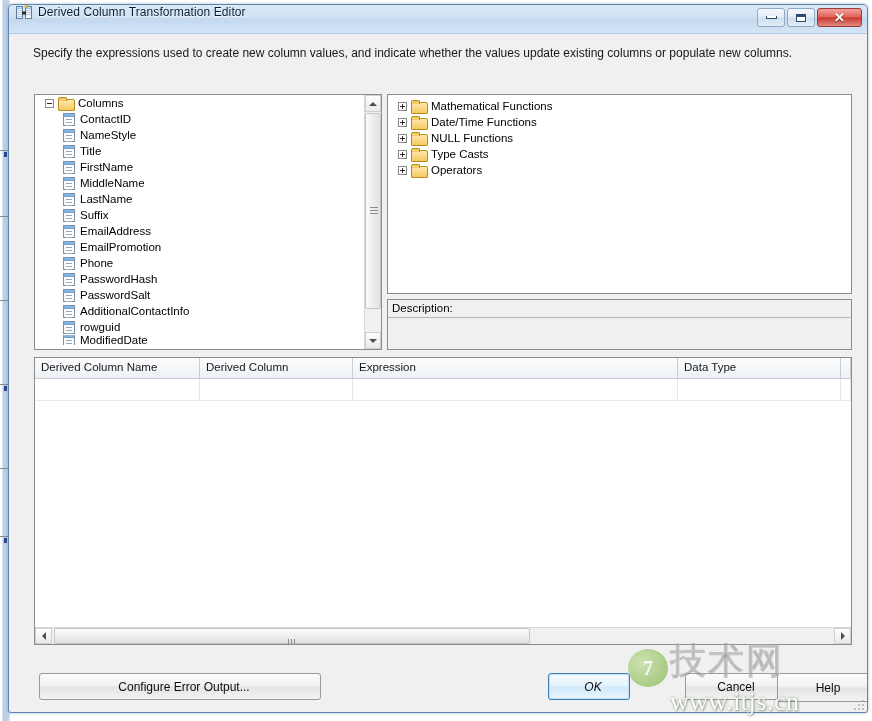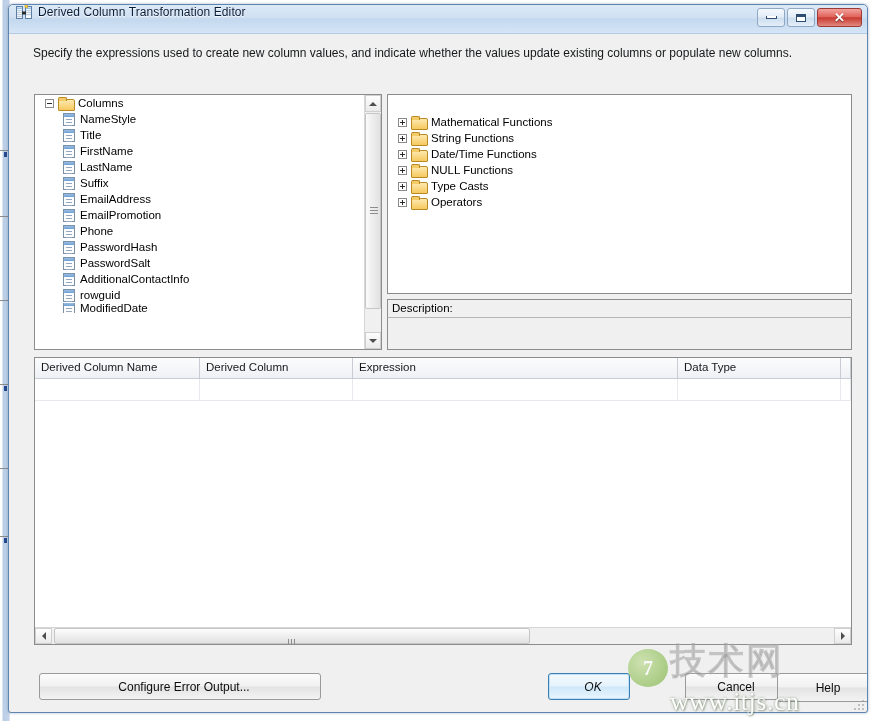--- a/index.html
+++ b/index.html
@@ -317,29 +317,37 @@
 
   <div class="panel" id="tree-left">
     <div id="tree-left-inner">
       <div class="tree-row tree-root">
         <span class="expander"></span>
         <span class="folder-icon"></span>
         <span>Columns</span>
       </div>
       <div class="tree-row tree-indent">
         <span class="col-icon"></span>
+        <span>ContactID</span>
+      </div>
+      <div class="tree-row tree-indent">
+        <span class="col-icon"></span>
         <span>NameStyle</span>
       </div>
       <div class="tree-row tree-indent">
         <span class="col-icon"></span>
         <span>Title</span>
       </div>
       <div class="tree-row tree-indent">
         <span class="col-icon"></span>
         <span>FirstName</span>
+      </div>
+      <div class="tree-row tree-indent">
+        <span class="col-icon"></span>
+        <span>MiddleName</span>
       </div>
       <div class="tree-row tree-indent">
         <span class="col-icon"></span>
         <span>LastName</span>
       </div>
       <div class="tree-row tree-indent">
         <span class="col-icon"></span>
         <span>Suffix</span>
       </div>
       <div class="tree-row tree-indent">
@@ -387,30 +395,25 @@
             <span></span>
           </span>
       </div>
       <div class="arrow down">
           <span class="tri-dn"></span>
         </div>
     </div>
   </div>
 
   <div class="panel" id="tree-right">
-    <div style="padding-top:19px;">
+    <div style="padding-top:3px;">
       <div class="tree-row tree-fn">
         <span class="expander plus"></span>
         <span class="folder-icon"></span>
         <span>Mathematical Functions</span>
-      </div>
-      <div class="tree-row tree-fn">
-        <span class="expander plus"></span>
-        <span class="folder-icon"></span>
-        <span>String Functions</span>
       </div>
       <div class="tree-row tree-fn">
         <span class="expander plus"></span>
         <span class="folder-icon"></span>
         <span>Date/Time Functions</span>
       </div>
       <div class="tree-row tree-fn">
         <span class="expander plus"></span>
         <span class="folder-icon"></span>
         <span>NULL Functions</span>

